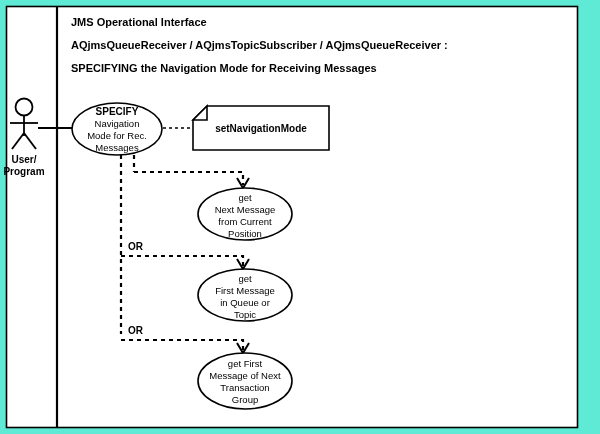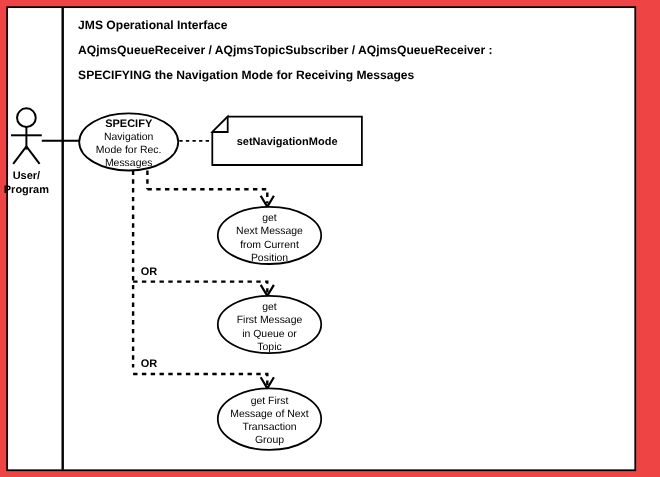--- a/index.html
+++ b/index.html
@@ -4,21 +4,21 @@
 <style>
   html, body {
     margin: 0;
     padding: 0;
     background: #ffffff;
   }
   #canvas {
     position: relative;
     width: 600px;
     height: 434px;
-    background: #ef4444;
+    background: #5eead4;
     font-family: "Liberation Sans", sans-serif;
     overflow: hidden;
   }
   #diagram-svg {
     position: absolute;
     left: 0;
     top: 0;
     width: 600px;
     height: 434px;
   }

